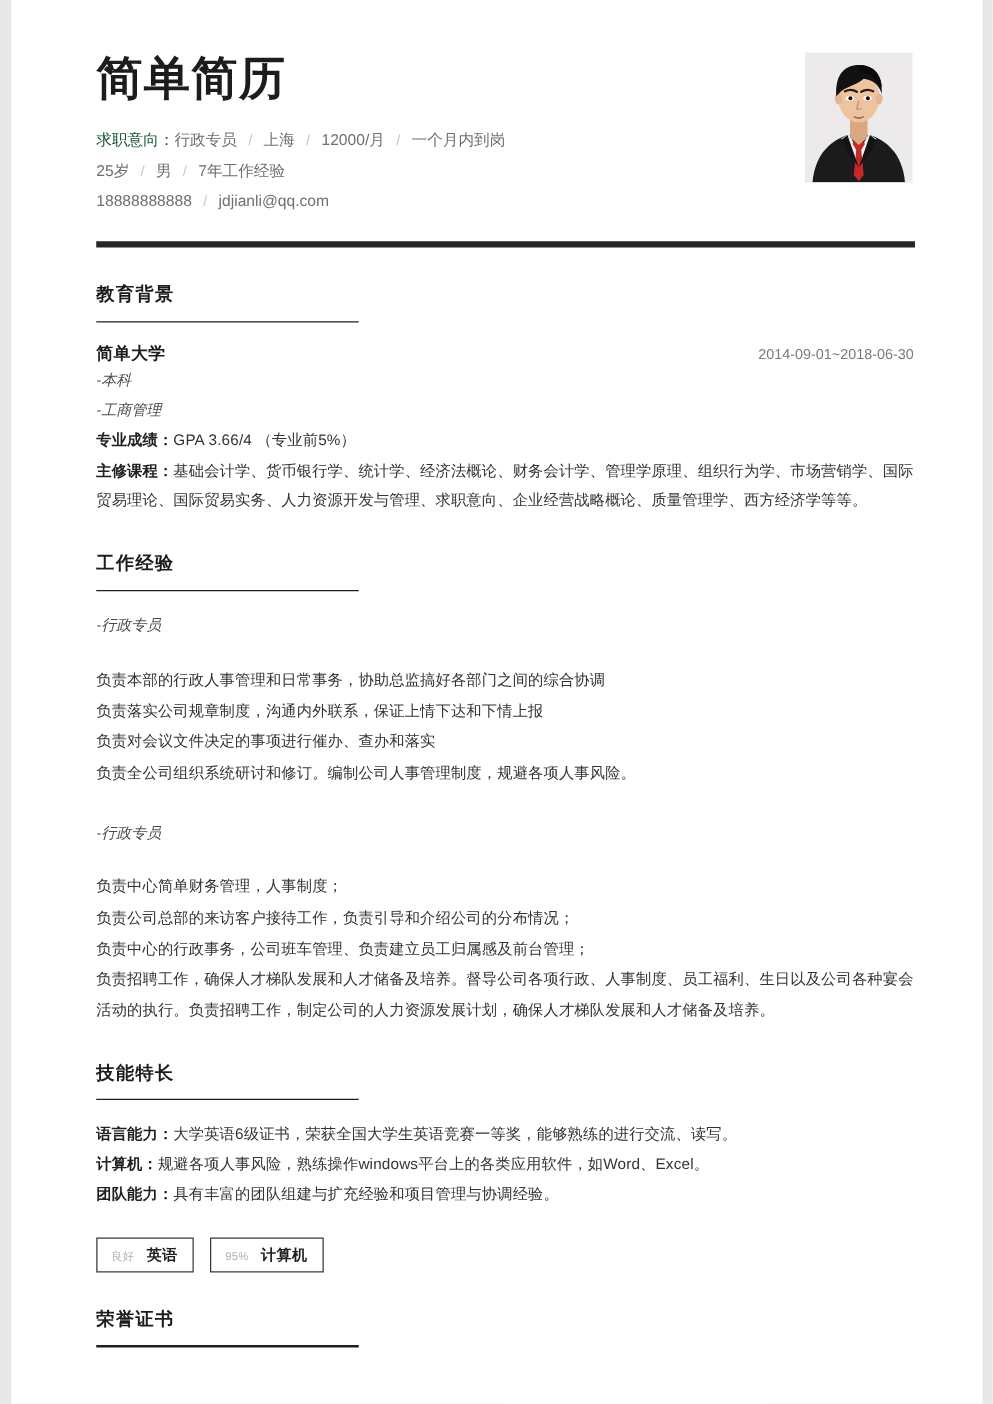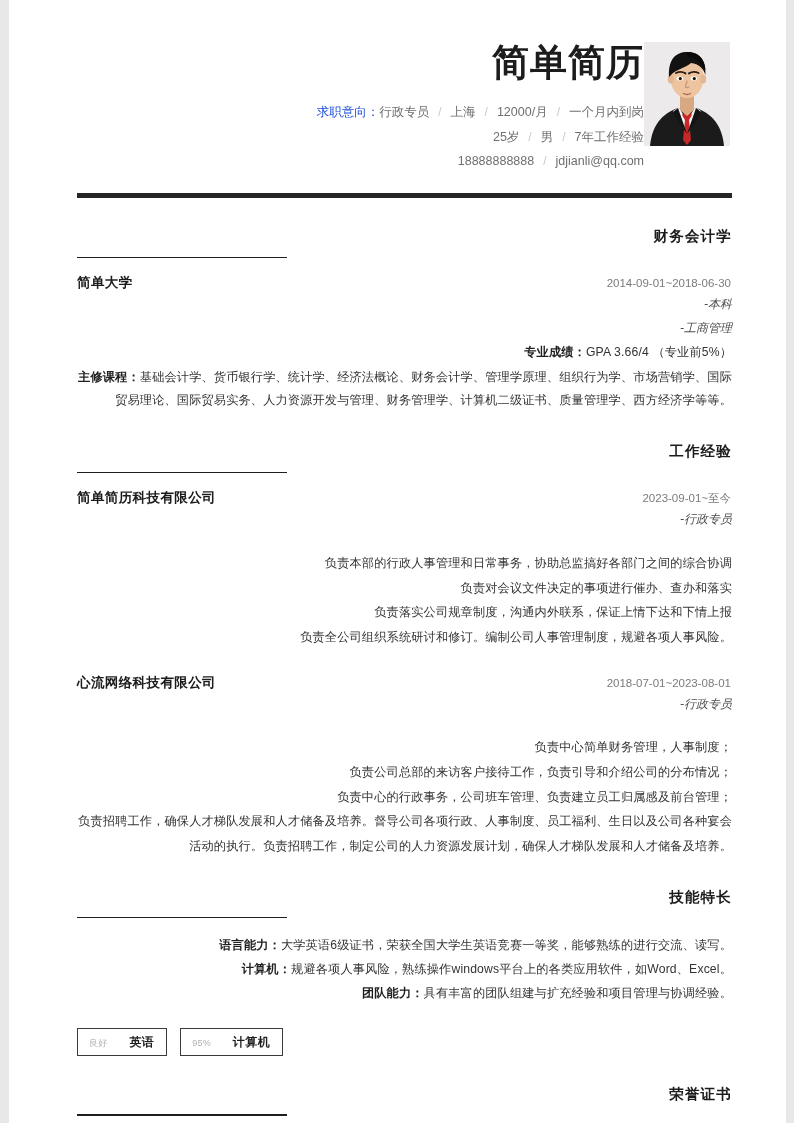--- a/index.html
+++ b/index.html
@@ -9,21 +9,20 @@
     background: #e8e8e8;
     font-family: "Liberation Sans", "DejaVu Sans", sans-serif;
     overflow: hidden;
   }
   .page {
     position: absolute;
     left: 9px; top: 0;
     width: 777px; height: 1123px;
     background: #ffffff;
     overflow: hidden;
-    text-align: right;
   }
   .inner {
     padding: 36px 54px 0 59px;
   }
 
   
   .header {
     display: flex;
     align-items: flex-start;
     justify-content: space-between;
@@ -43,21 +42,21 @@
     font-size: 12.5px;
     color: #6f6f6f;
     line-height: 1.95;
     white-space: nowrap;
   }
   .meta-line .sep {
     color: #c9c9c9;
     padding: 0 9px;
     font-size: 12px;
   }
-  .meta-line .lbl { color: #1d4ed8; }
+  .meta-line .lbl { color: #14532d; }
 
   .photo {
     width: 86px; height: 104px;
     flex: 0 0 auto;
     margin-right: 2px;
     margin-top: 2px;
     background: #ececec;
     position: relative;
     overflow: hidden;
   }
@@ -134,21 +133,21 @@
   .tags {
     display: flex;
     gap: 13px;
     margin-top: 22px;
   }
   .tag {
     border: 1.3px solid #3a3a3a;
     padding: 7px 12px 7px 11px;
     display: flex;
     align-items: baseline;
-    gap: 22px;
+    gap: 10px;
     line-height: 1;
   }
   .tag-level {
     font-size: 9px;
     color: #b0b0b0;
     letter-spacing: 0.2px;
   }
   .tag-name {
     font-size: 12px;
     font-weight: 700;
@@ -208,57 +207,49 @@
 
           <path d="M39.5 51.5 q3.5 2 7 0" stroke="#a9654f" stroke-width="1.3" fill="none" stroke-linecap="round"></path>
         </svg>
       </div>
     </div>
 
     <div class="thick-rule"></div>
 
     <div id="sections-host">
         <div class="section">
-          <div class="sec-title">财务会计学</div>
+          <div class="sec-title">教育背景</div>
           <div class="sec-underline"></div>
           <div class="sec-body">
             <div class="entry">
               <div class="entry-head">
                 <div class="entry-org">简单大学</div>
                 <div class="entry-date">2014-09-01~2018-06-30</div>
               </div>
               <div class="entry-sub">-本科</div>
               <div class="entry-sub">-工商管理</div>
               <div class="para block"><b>专业成绩：</b><span>GPA 3.66/4 （专业前5%）</span></div>
-              <div class="para block"><b>主修课程：</b><span>基础会计学、货币银行学、统计学、经济法概论、财务会计学、管理学原理、组织行为学、市场营销学、国际贸易理论、国际贸易实务、人力资源开发与管理、财务管理学、计算机二级证书、质量管理学、西方经济学等等。</span></div>
+              <div class="para block"><b>主修课程：</b><span>基础会计学、货币银行学、统计学、经济法概论、财务会计学、管理学原理、组织行为学、市场营销学、国际贸易理论、国际贸易实务、人力资源开发与管理、求职意向、企业经营战略概论、质量管理学、西方经济学等等。</span></div>
             </div>
           </div>
         </div>
         <div class="section">
           <div class="sec-title">工作经验</div>
           <div class="sec-underline"></div>
           <div class="sec-body">
             <div class="entry">
-              <div class="entry-head">
-                <div class="entry-org">简单简历科技有限公司</div>
-                <div class="entry-date">2023-09-01~至今</div>
-              </div>
               <div class="entry-sub">-行政专员</div>
               <div class="lines">
                 <div class="para">负责本部的行政人事管理和日常事务，协助总监搞好各部门之间的综合协调</div>
+                <div class="para">负责落实公司规章制度，沟通内外联系，保证上情下达和下情上报</div>
                 <div class="para">负责对会议文件决定的事项进行催办、查办和落实</div>
-                <div class="para">负责落实公司规章制度，沟通内外联系，保证上情下达和下情上报</div>
                 <div class="para">负责全公司组织系统研讨和修订。编制公司人事管理制度，规避各项人事风险。</div>
               </div>
             </div>
             <div class="entry">
-              <div class="entry-head">
-                <div class="entry-org">心流网络科技有限公司</div>
-                <div class="entry-date">2018-07-01~2023-08-01</div>
-              </div>
               <div class="entry-sub">-行政专员</div>
               <div class="lines">
                 <div class="para">负责中心简单财务管理，人事制度；</div>
                 <div class="para">负责公司总部的来访客户接待工作，负责引导和介绍公司的分布情况；</div>
                 <div class="para">负责中心的行政事务，公司班车管理、负责建立员工归属感及前台管理；</div>
                 <div class="para">负责招聘工作，确保人才梯队发展和人才储备及培养。督导公司各项行政、人事制度、员工福利、生日以及公司各种宴会活动的执行。负责招聘工作，制定公司的人力资源发展计划，确保人才梯队发展和人才储备及培养。</div>
               </div>
             </div>
           </div>
         </div>

